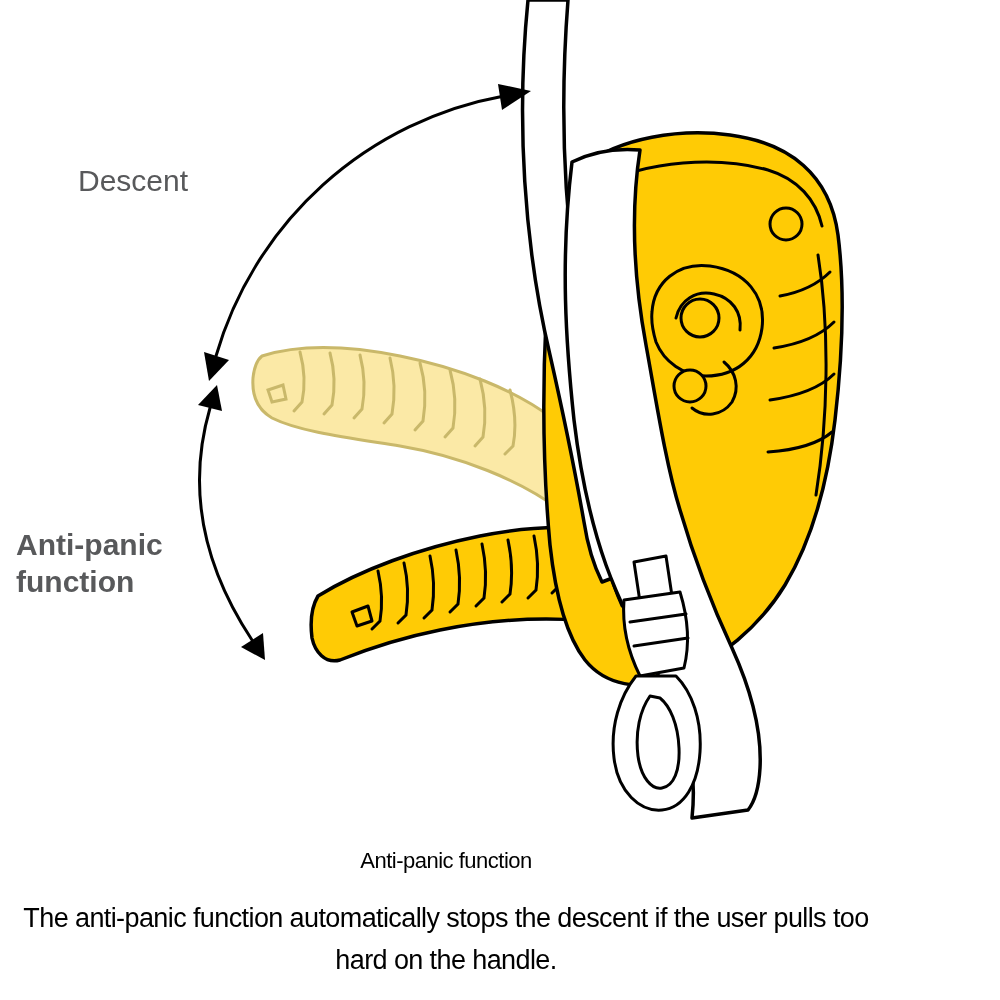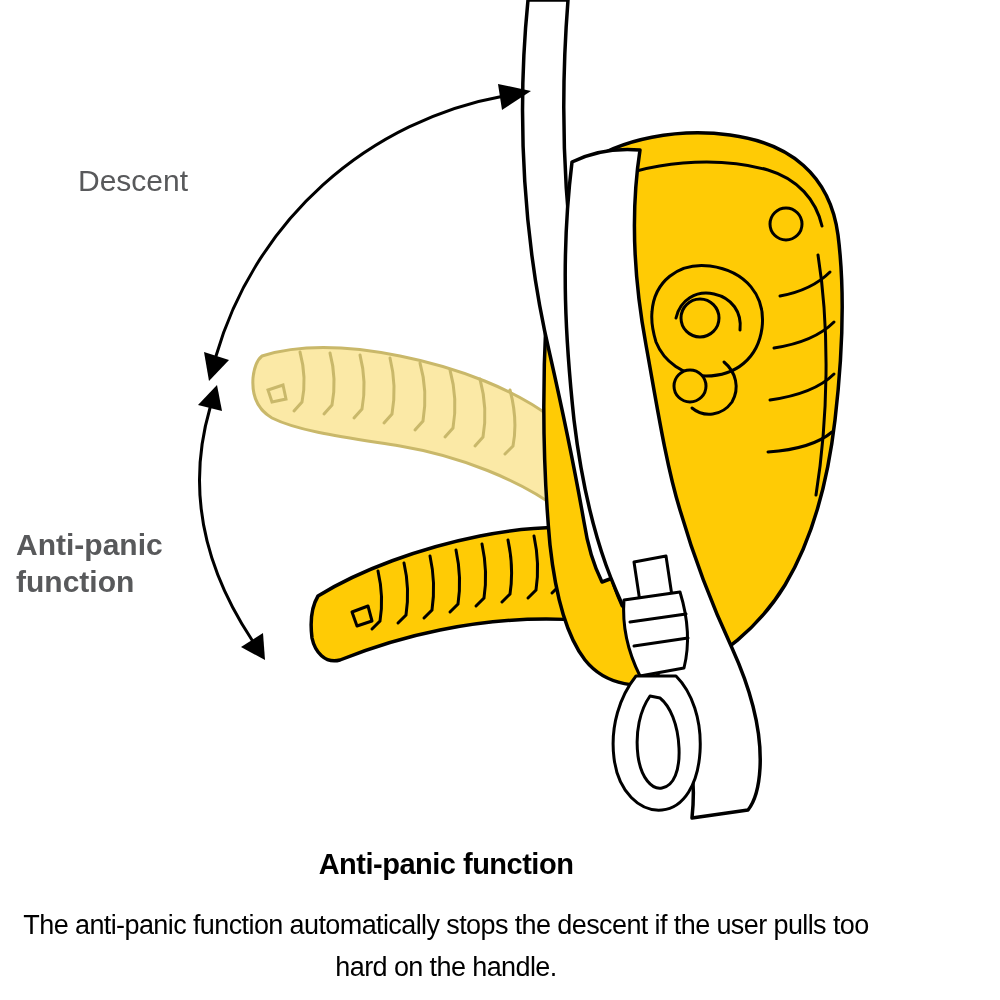--- a/index.html
+++ b/index.html
@@ -3,21 +3,21 @@
 <meta charset="utf-8">
 <style>
   html,body{margin:0;padding:0;background:var(--background,#fff);}
   .page{position:relative;width:892px;height:1000px;background:var(--background,#fff);overflow:hidden;
         font-family:"Liberation Sans", sans-serif;}
   .stage{position:absolute;top:0;left:0;width:1000px;height:845px;}
   .label{position:absolute;color:var(--label-gray,#58595b);font-size:30px;line-height:37px;}
   .label-descent{left:78px;top:162px;}
   .label-antipanic{left:16px;top:526px;font-weight:bold;}
   .caption{position:absolute;top:848px;left:0;right:0;text-align:center;color:var(--caption-black,#000);}
-  .caption-title{font-size:29px;font-weight:bold;letter-spacing:-0.5px;}
+  .caption-title{font-size:22px;font-weight:normal;letter-spacing:-0.5px;}
   .caption-body{margin:24px auto 0;max-width:990px;font-size:27px;font-weight:normal;
                 letter-spacing:-0.6px;line-height:1.55;padding:0 5px;}
   svg{display:block;}
   .device{fill:var(--device-yellow,#ffcb05);stroke:var(--outline,#000);stroke-width:3.5;stroke-linejoin:round;}
   .detail{fill:none;stroke:var(--outline,#000);stroke-width:3;stroke-linecap:round;}
   .detail-fill{fill:var(--device-yellow,#ffcb05);stroke:var(--outline,#000);stroke-width:3;stroke-linejoin:round;}
   .faded{fill:var(--faded-handle-fill,#fbe9a6);stroke:var(--faded-handle-stroke,#c9b86a);stroke-width:3;stroke-linejoin:round;}
   .faded-line{fill:none;stroke:var(--faded-handle-stroke,#c9b86a);stroke-width:3;stroke-linecap:round;}
   .rope{fill:var(--rope-fill,#fff);stroke:var(--outline,#000);stroke-width:3.5;stroke-linejoin:round;}
   .metal{fill:var(--rope-fill,#fff);stroke:var(--outline,#000);stroke-width:3;stroke-linejoin:round;}

